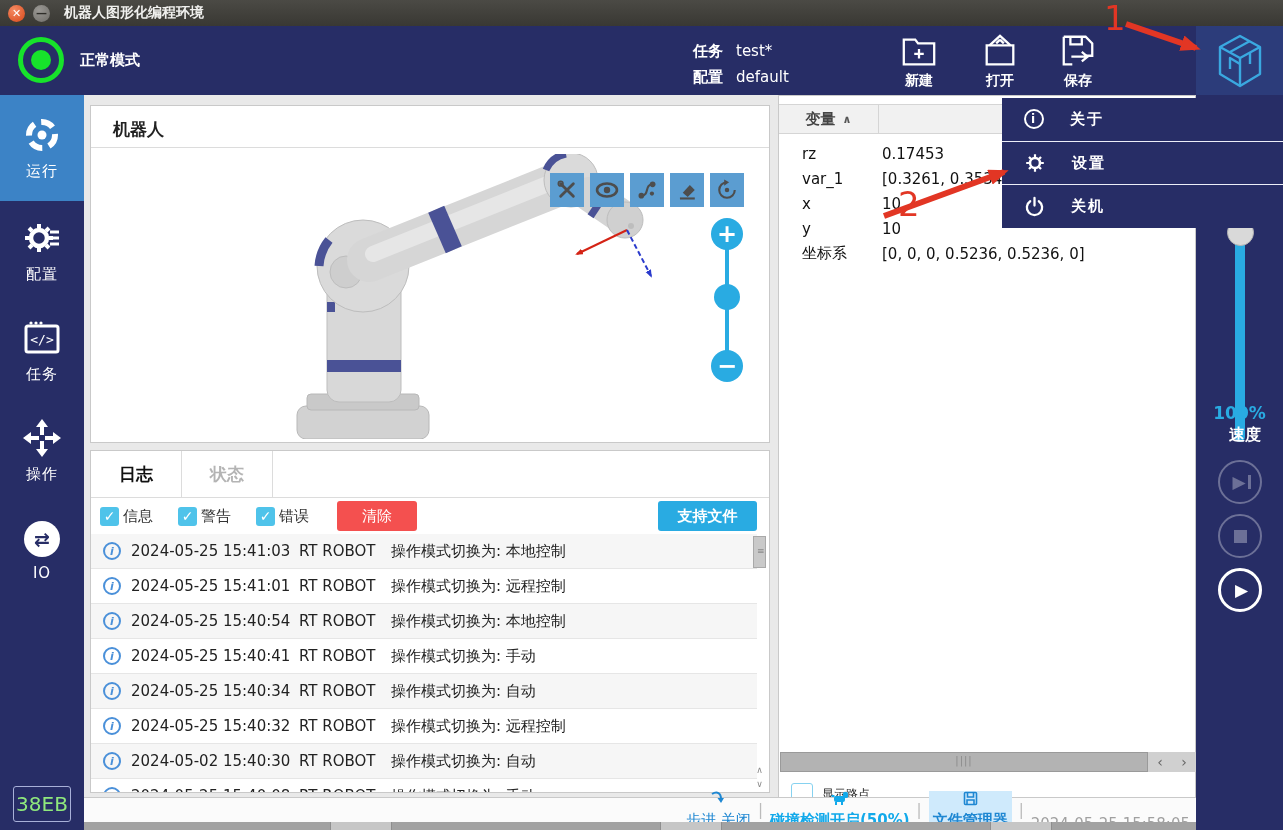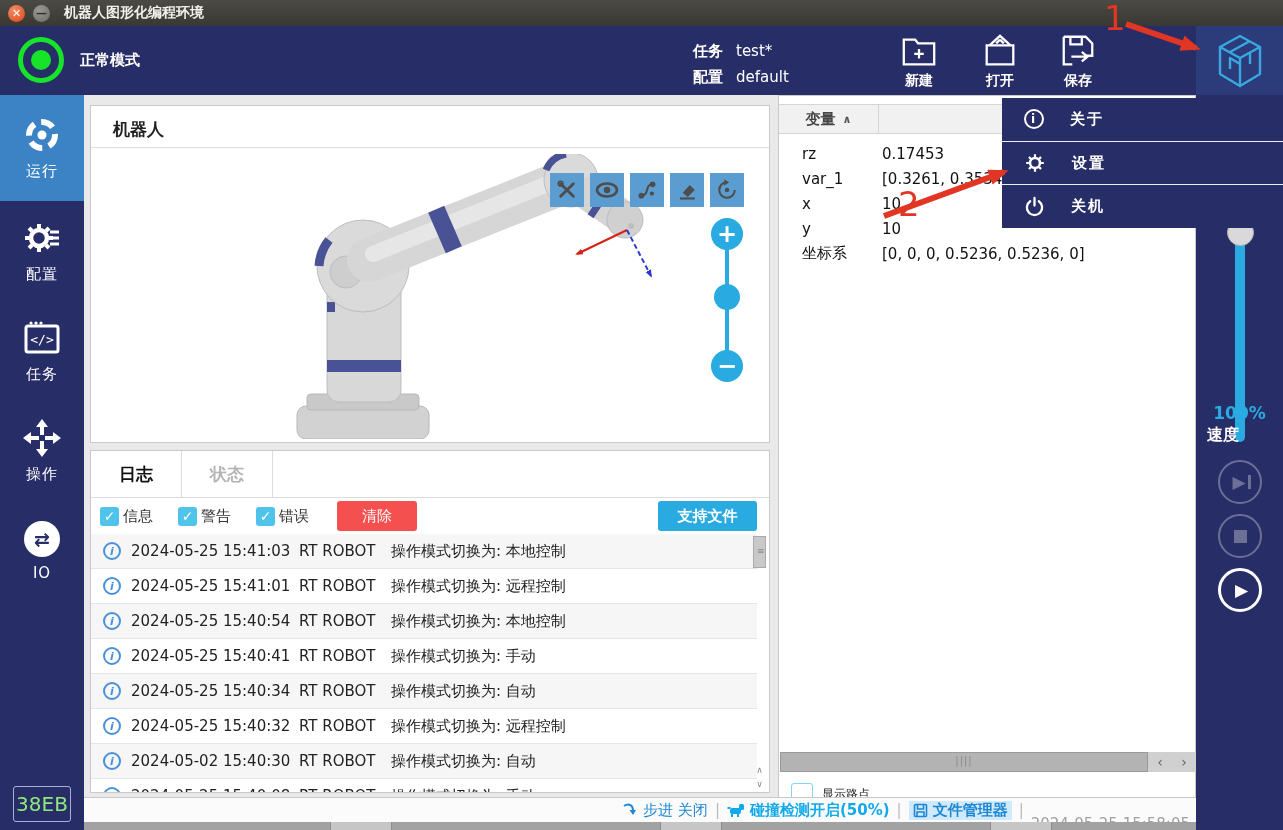--- a/index.html
+++ b/index.html
@@ -114,39 +114,39 @@
   .harrow { position:absolute; top:0; width:24px; height:20px; color:#666; font-size:14px;
     display:flex; align-items:center; justify-content:center; cursor:pointer; }
   .waypoints { position:absolute; left:12px; bottom:7px; display:flex; align-items:center; cursor:pointer; }
   .waypoints .chk { width:22px; height:22px; }
   .waypoints .wlabel { font-size:12px; color:#222; margin-left:9px; }
 
   
   .status-bar { position:absolute; left:84px; top:797px; width:1112px; height:25px; background:#fbfbfb;
     border-top:1px solid #c9c9c9; display:flex; align-items:center; justify-content:flex-end;
     font-size:15px; padding-right:6px; }
-  .sb-item { display:flex; align-items:center; gap:5px; margin:0 4px; cursor:pointer; white-space:nowrap; }
+  .sb-item { display:flex; align-items:center; gap:5px; margin:0 4px; cursor:pointer; white-space:nowrap;flex-direction:column; }
   .sb-step { color:#1e87d2; }
   .sb-coll { color:#12a9ea; font-weight:bold; }
   .sb-file { color:#1e87d2; font-weight:bold; background:#cfeafc; padding:0 4px; }
   .sb-sep { color:#bbb; margin:0 3px; }
   .sb-time { color:#a0a0a0; margin-left:4px;margin-top:27px; }
   .bottom-strip { position:absolute; left:84px; top:822px; width:1199px; height:8px; background:#a2a2a2; }
   .strip-tab { position:absolute; top:0; width:62px; height:8px; background:#c6c6c6;
     border-left:1px solid #8e8e8e; border-right:1px solid #8e8e8e; }
 
   
   .speed-panel { position:absolute; left:1196px; top:95px; width:87px; height:735px; background:#272d66; }
   .sp-track { position:absolute; left:39px; top:137px; width:10px; height:210px; background:#29abe2;
     border-radius:5px; cursor:pointer; }
   .sp-handle { position:absolute; left:31px; top:124px; width:27px; height:27px; border-radius:50%;
     background:#d9d9d9; border:1px solid #b5b5b5; cursor:pointer; }
   .sp-pct { position:absolute; left:0; top:308px; width:87px; text-align:center; color:#29abe2;
     font-size:17px; font-weight:bold; }
-  .sp-lbl { position:absolute; left:0; top:330px; width:87px; color:#fff;
+  .sp-lbl { position:absolute; left:0; top:330px; width:87px; text-align:center; color:#fff;
     font-size:16px; font-weight:bold;padding-left:11px; }
   .pbtn { position:absolute; left:22px; width:44px; height:44px; border-radius:50%; display:flex;
     align-items:center; justify-content:center; cursor:pointer; }
   .pbtn.dim { border:2px solid rgba(255,255,255,.32); color:rgba(255,255,255,.32); }
   .pbtn.lit { border:3px solid #fff; color:#fff; }
   .pbtn .tri { font-size:17px; line-height:0; margin-left:3px; }
   .pbtn .bar { width:3px; height:14px; background:rgba(255,255,255,.32); margin-left:2px; }
   .pbtn .sq { width:13px; height:13px; background:rgba(255,255,255,.32); }
 
   

